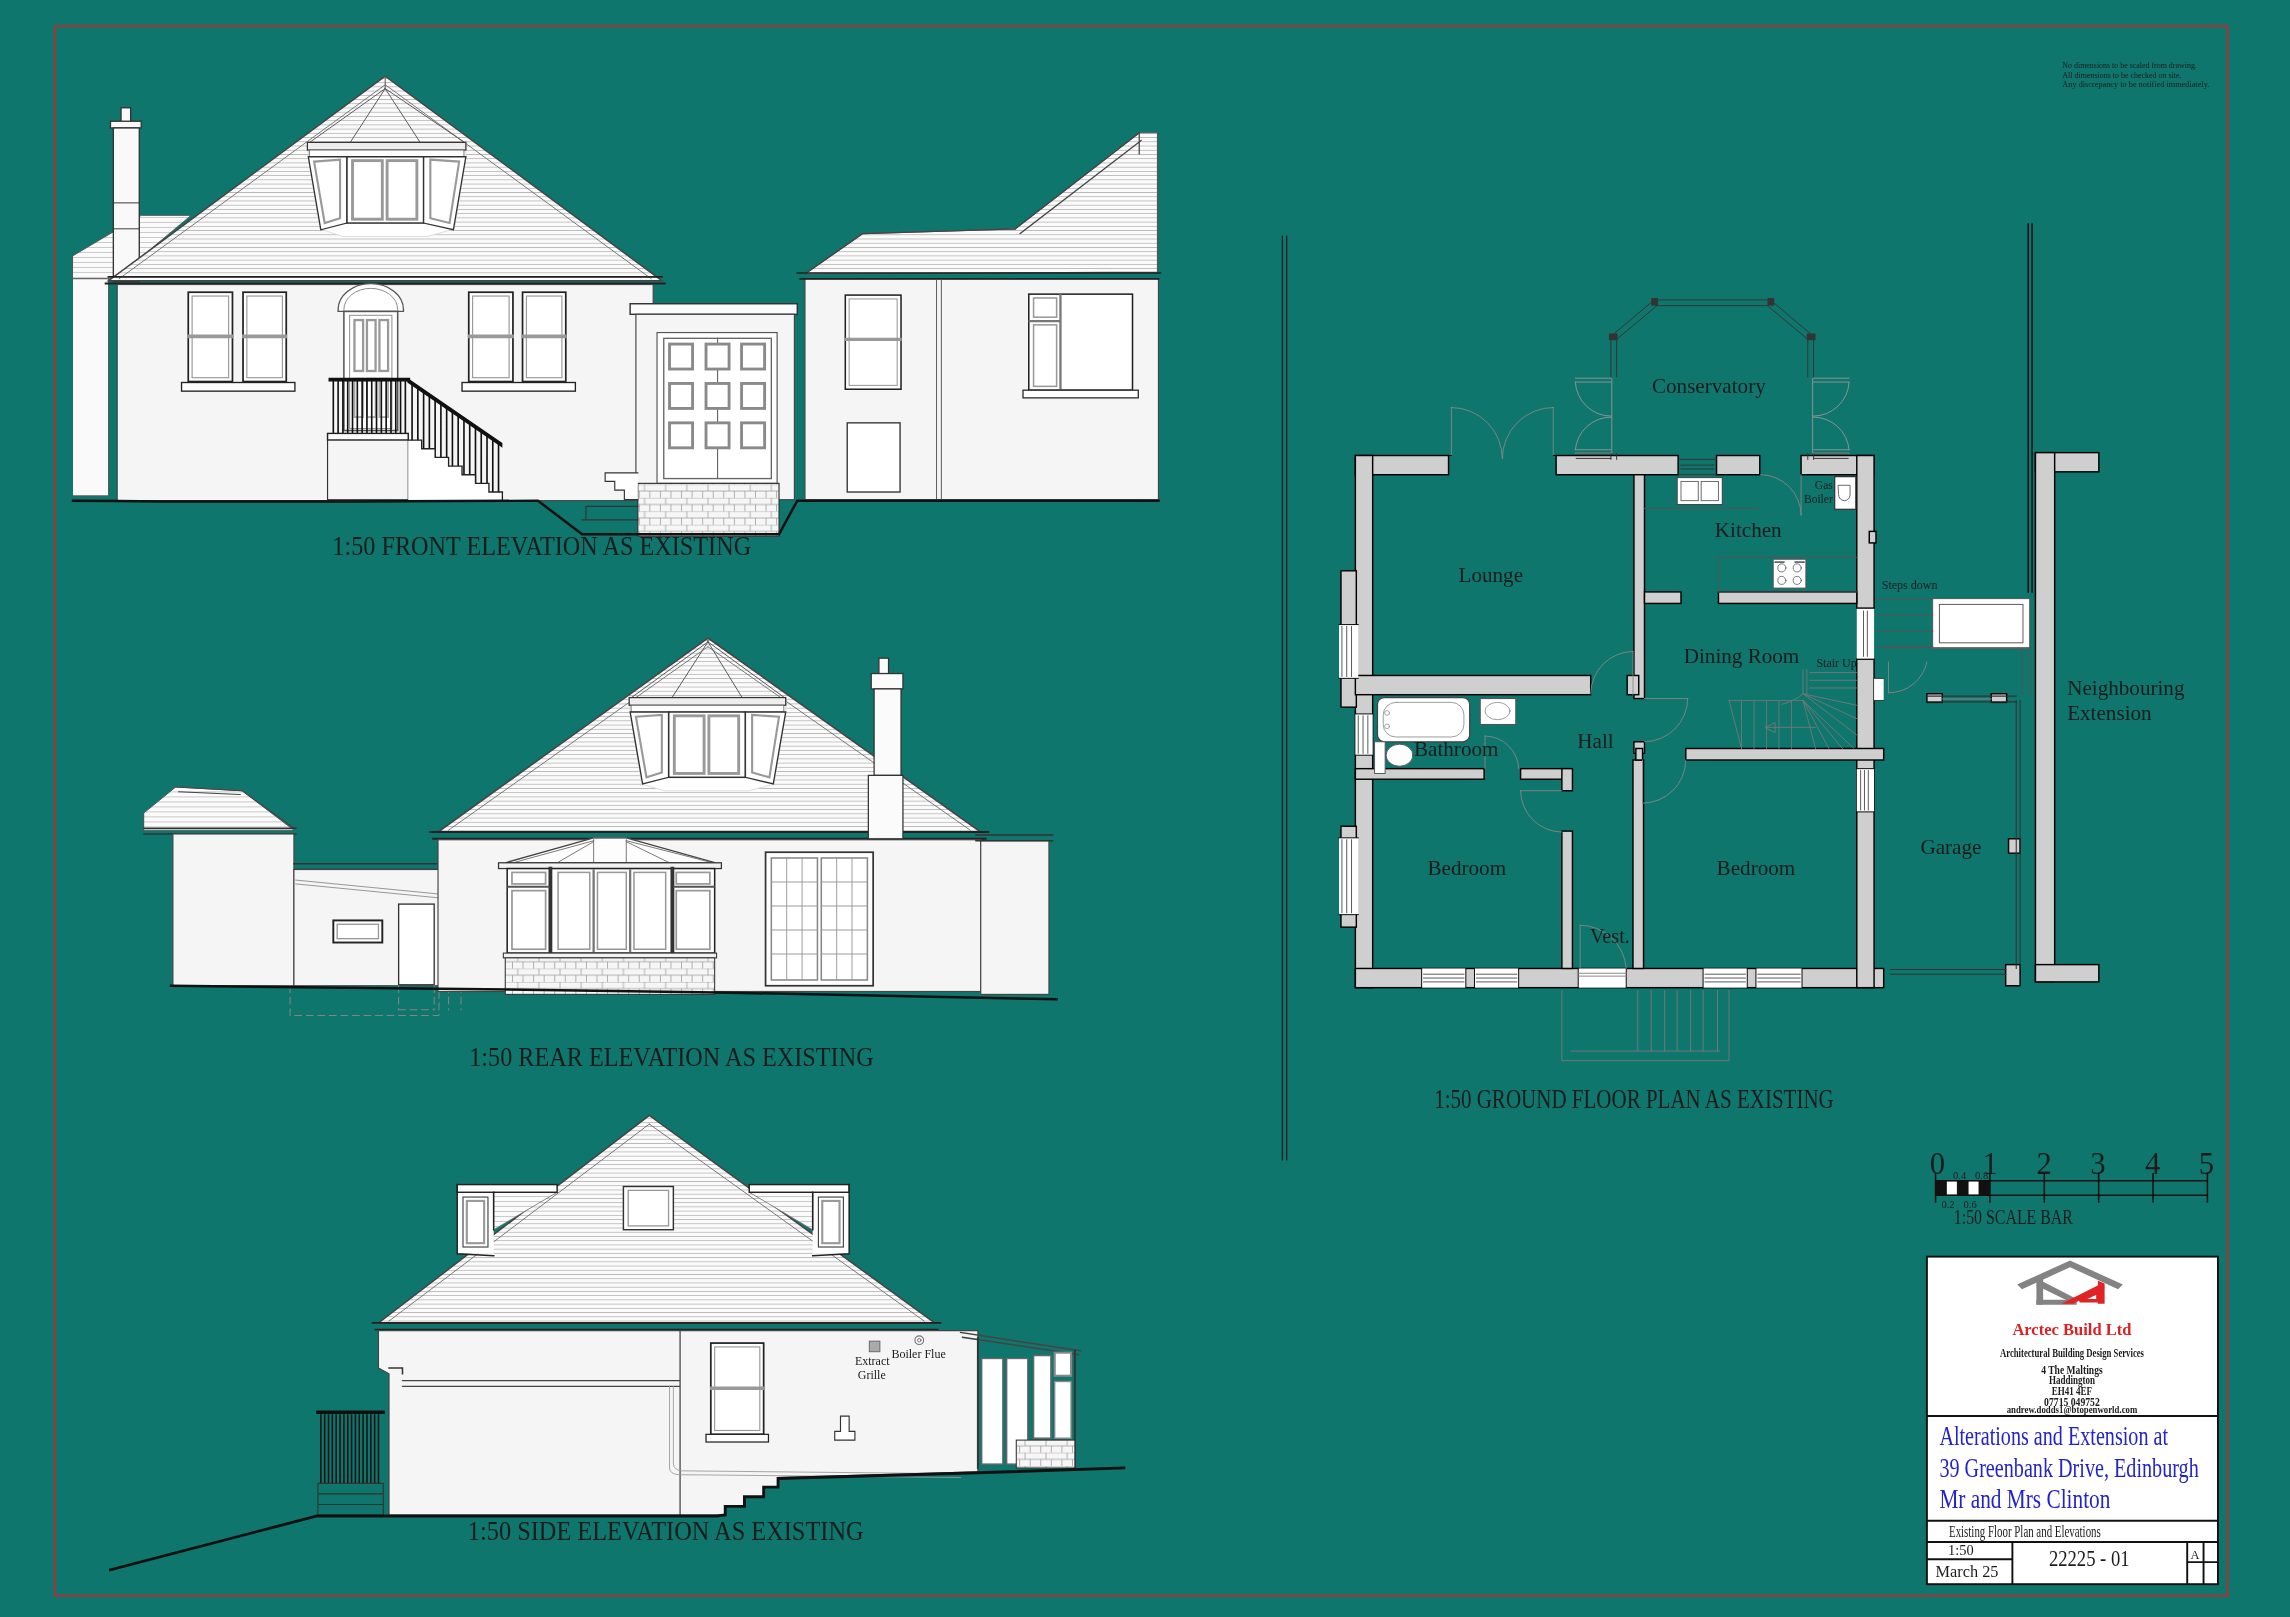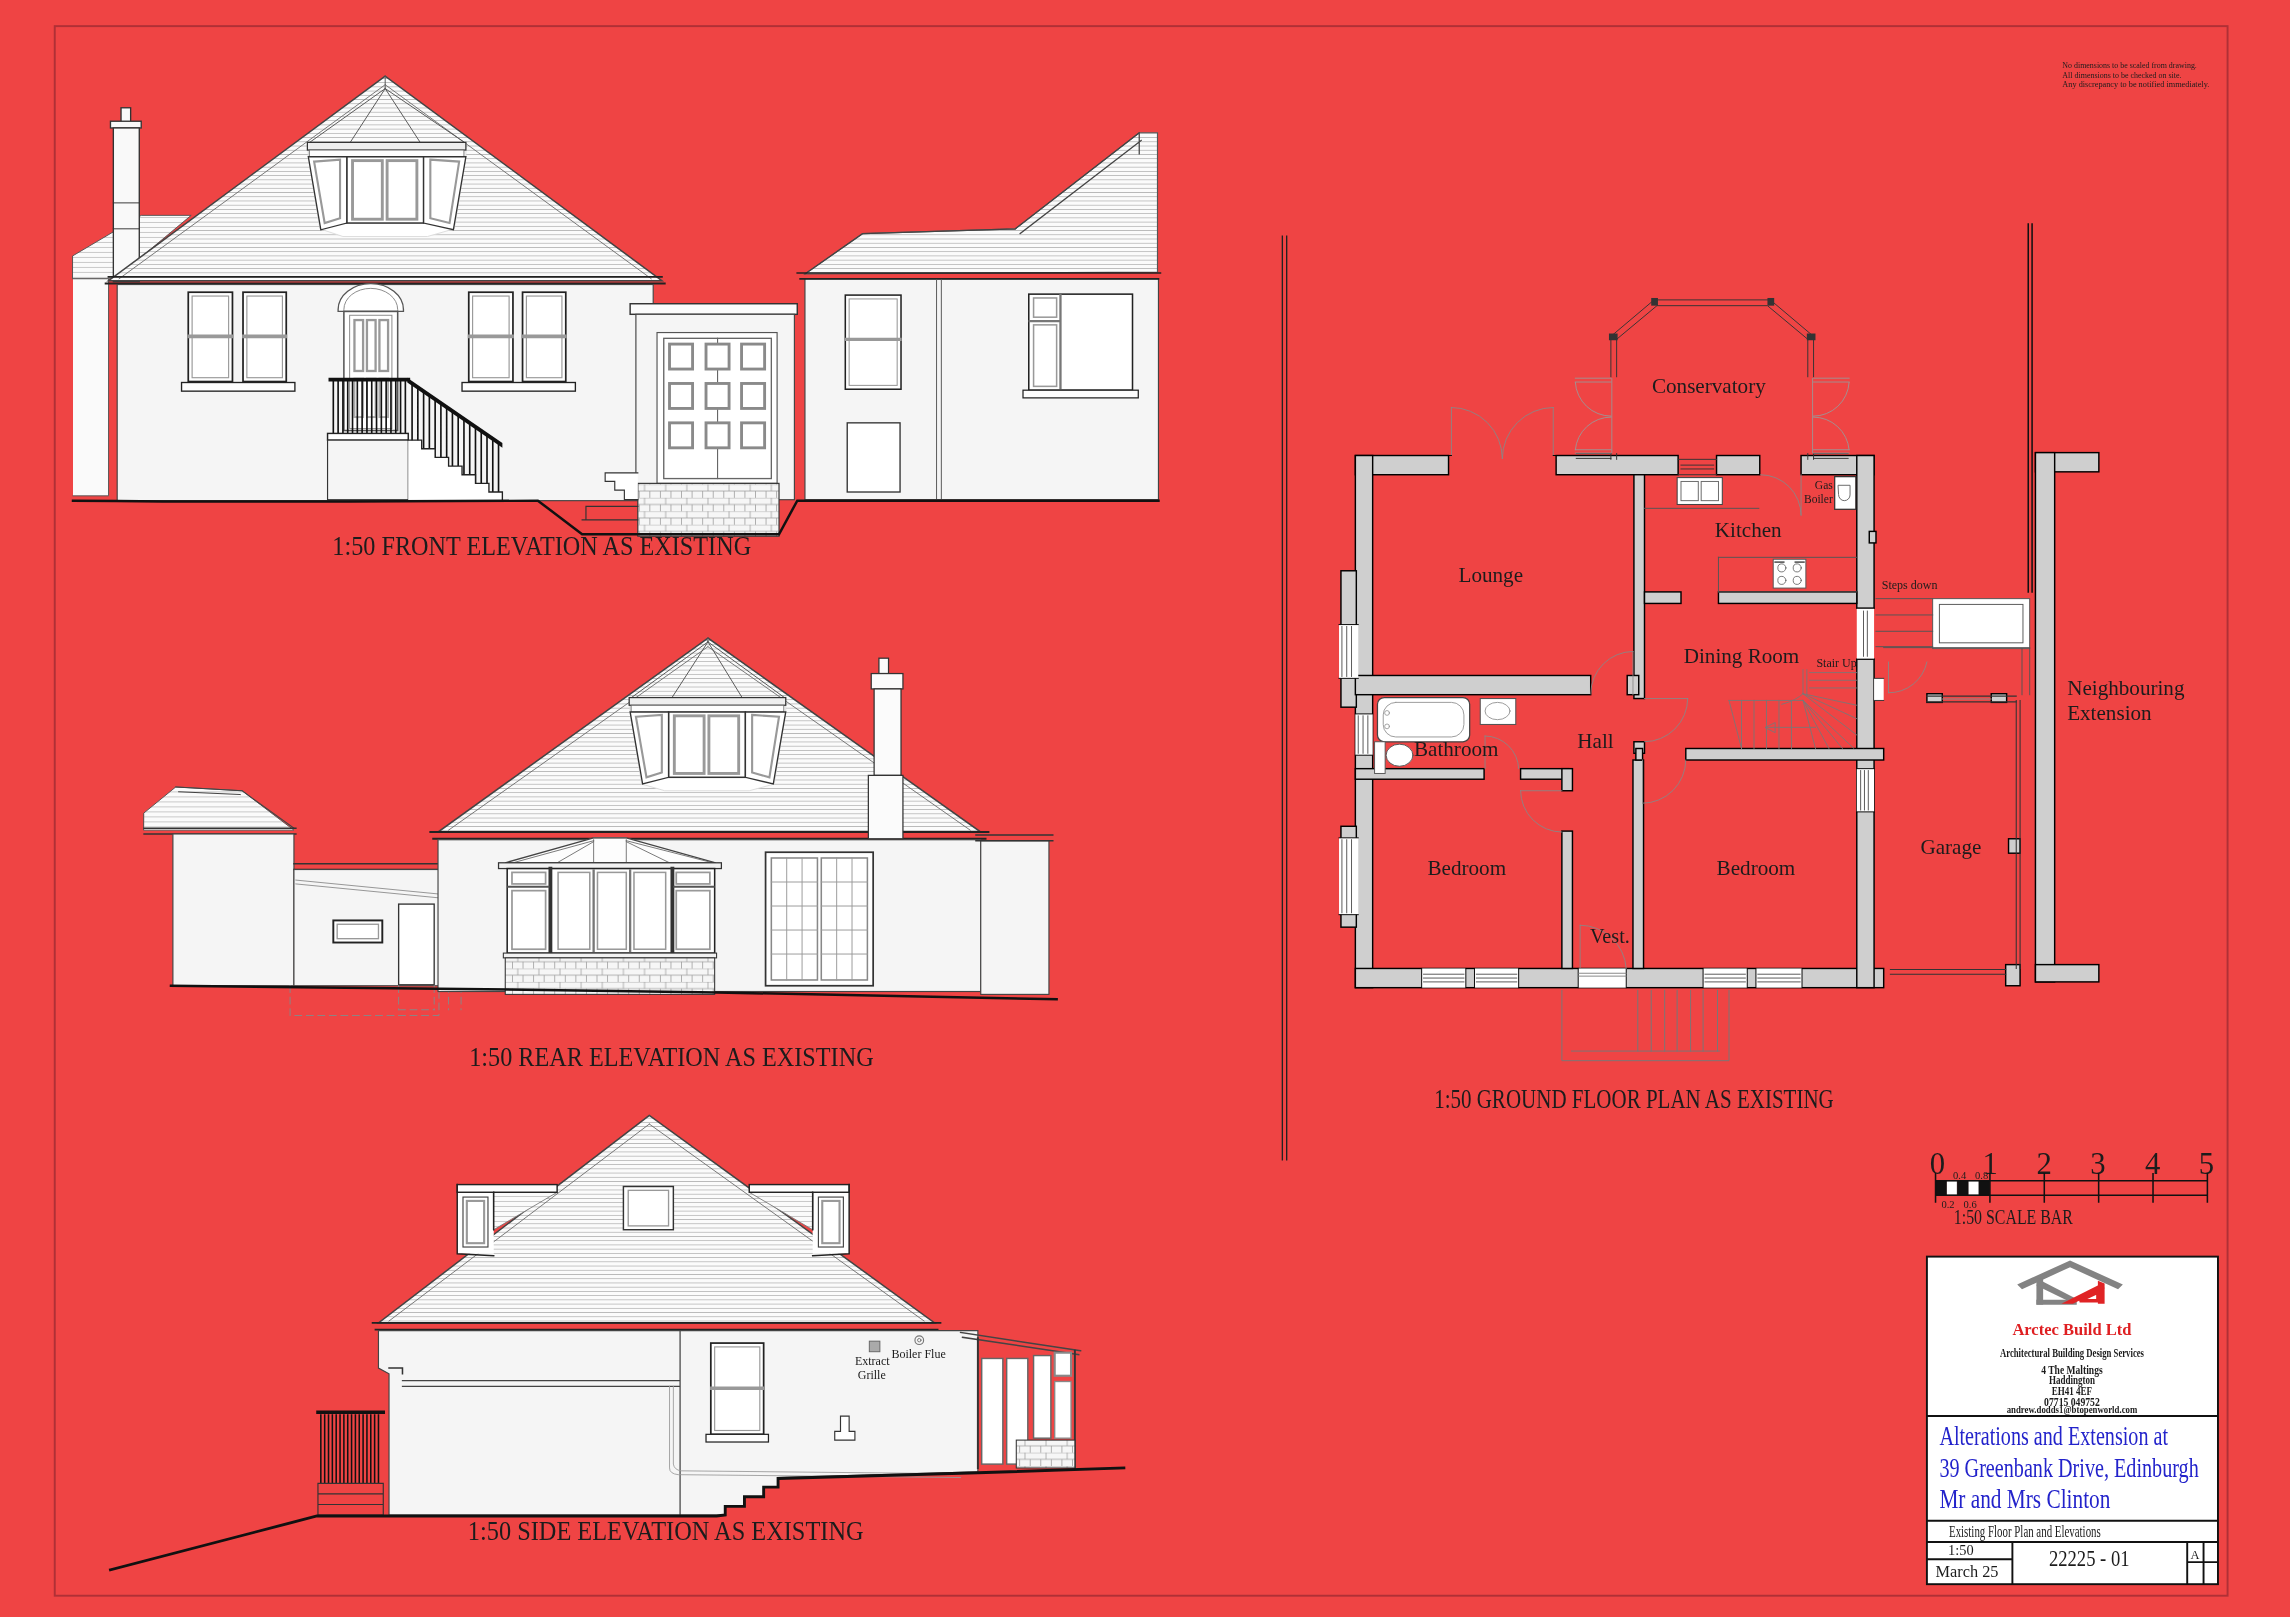--- a/index.html
+++ b/index.html
@@ -1,16 +1,16 @@
 <!DOCTYPE html>
 <html><head>
 <meta charset="utf-8">
 <style>
   html,body{margin:0;padding:0;background:#ffffff;}
-  #sheet{position:relative;width:2290px;height:1618px;background:#ef4444;overflow:hidden;}
+  #sheet{position:relative;width:2290px;height:1618px;background:#0f766e;overflow:hidden;}
   svg{position:absolute;left:0;top:0;}
   text{font-family:"Liberation Serif",serif;fill:#1c1c1c;}
 </style>
 </head>
 <body>
 <div id="sheet">
 <svg width="2290" height="1618" viewBox="0 0 2384 1684">
 <defs>
 <pattern id="rh" width="8" height="4.4" patternUnits="userSpaceOnUse">
   <rect width="8" height="4.4" fill="#fbfbfb"></rect>

